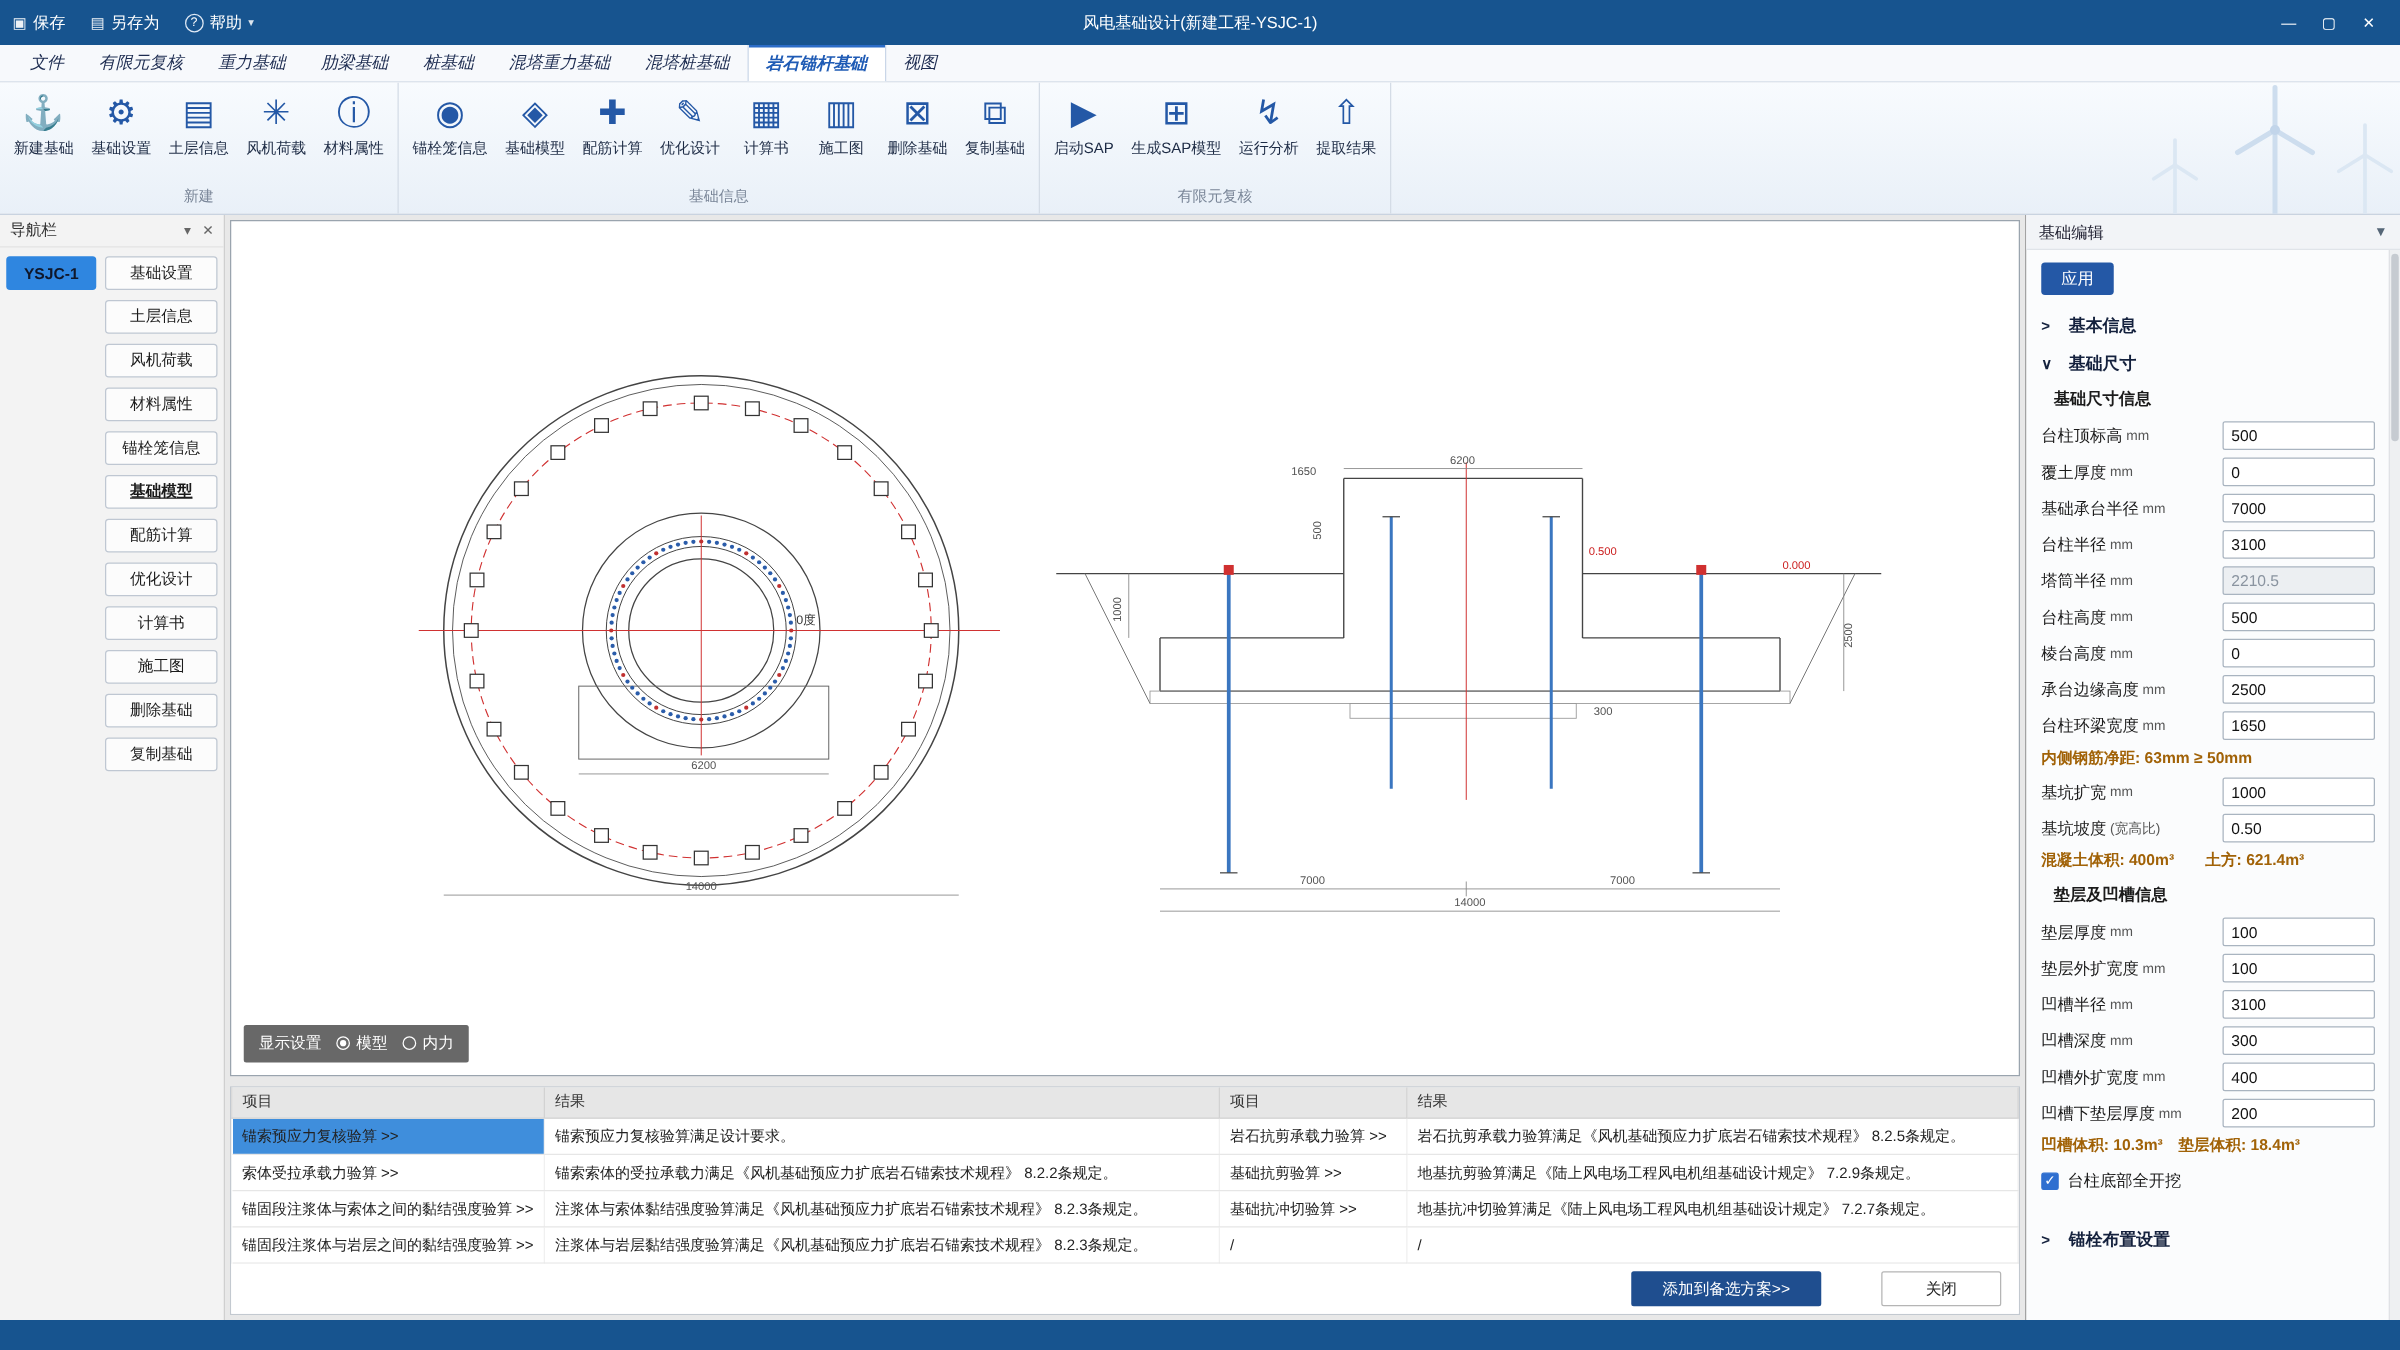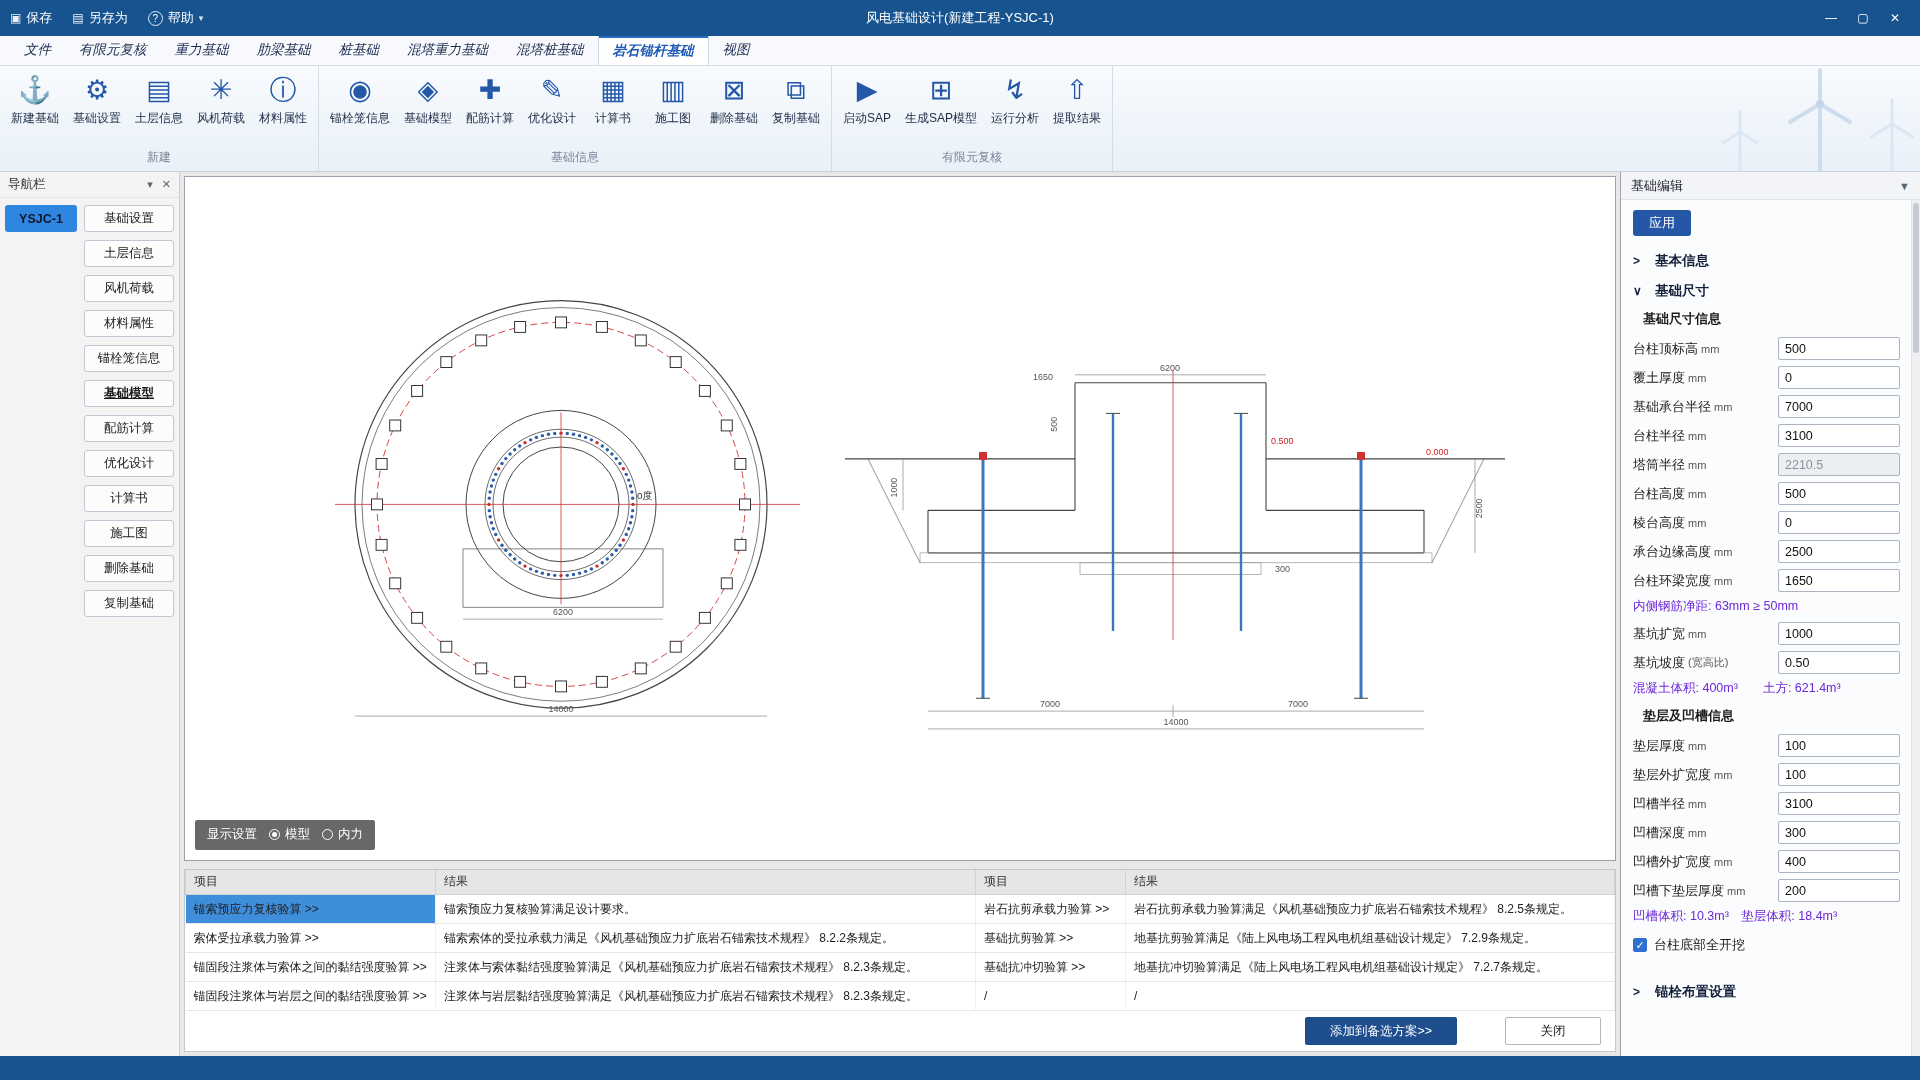--- a/index.html
+++ b/index.html
@@ -75,21 +75,21 @@
   .btn-apply { width:58px; height:26px; background:#2458a6; color:#fff; border:none; border-radius:3px; font-size:13px; margin:2px 0 10px; }
   .sec-row { display:flex; align-items:center; gap:10px; height:30px; font-size:13.5px; font-weight:bold; color:#14213d; }
   .sec-row:last-child { margin-top:18px; }
   .sec-chev { font-size:12px; width:12px; }
   .sub-row { height:26px; display:flex; align-items:center; padding-left:10px; font-size:13px; font-weight:bold; color:#1b1b1b; }
   .f-row { display:flex; align-items:center; height:25px; margin:4px 0; }
   .f-label { font-size:13px; color:#1b1b1b; white-space:nowrap; }
   .f-unit { font-size:11px; color:#555; margin-left:3px; white-space:nowrap; }
   .f-input { margin-left:auto; width:122px; height:23px; background:#fff; border:1px solid #a9b4c0; border-radius:2px; font-size:12.5px; color:#111; display:flex; align-items:center; padding:0 6px; }
   .f-input.disabled { background:#eceff2; color:#8a94a0; }
-  .note-row { color:#6d28d9; font-size:12.5px; margin:5px 0 6px; white-space:nowrap; }
+  .note-row { color:#a16207; font-size:12.5px; margin:5px 0 6px; white-space:nowrap;font-weight:bold; }
   .cb-row { display:flex; align-items:center; gap:7px; height:28px; font-size:13px; color:#1b1b1b; }
   .cb-box { width:14px; height:14px; border:1px solid #7a8aa0; background:#fff; border-radius:2px; font-size:11px; line-height:12px; text-align:center; color:#fff; flex:none; }
   .cb-box.checked { background:#2f6fd0; border-color:#2f6fd0; }
   .rp-scroll { position:absolute; right:0; top:28px; bottom:0; width:9px; background:#eef0f2; border-left:1px solid #e0e2e6; }
   .rp-thumb { margin:3px 1px; height:150px; background:#c6cbd1; border-radius:4px; }
 
   .statusbar { height:24px; background:#17548f; flex:none; }
 
   svg .dimtext { font-size:9px; fill:#555; }
   svg .redtext { font-size:9px; fill:#c22; }

